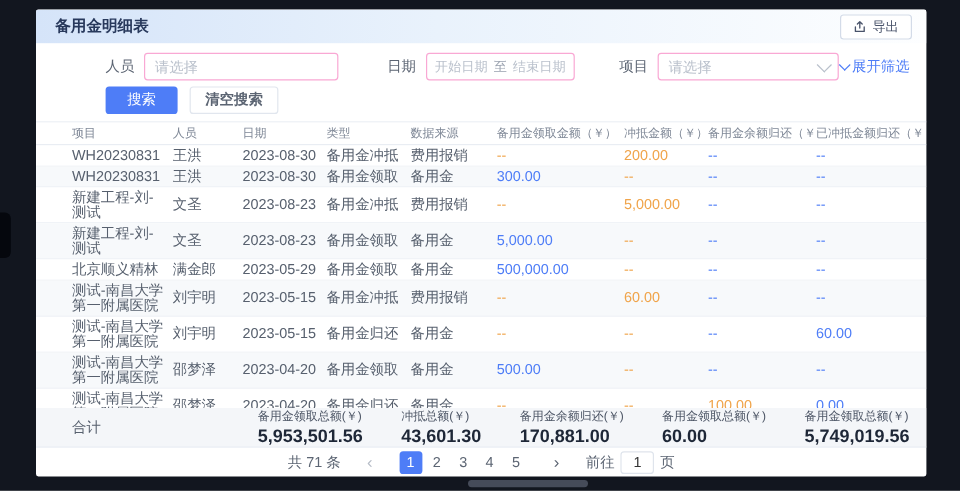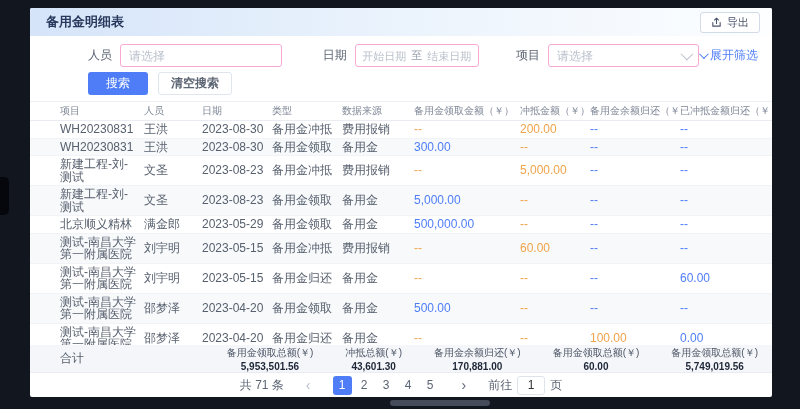--- a/index.html
+++ b/index.html
@@ -87,21 +87,21 @@
   .amt-o { color: var(--warn, #f0a44a); }
   
   .summary {
     flex: 0 0 28px; background: #f4f6f9;
     display: flex; align-items: center;
     padding: 0 14px 0 30px; border-bottom: 1px solid #e9edf3;
   }
   .sum-label { font-size: 12px; color: #57606e; }
   .stats { margin-left: auto; display: flex; gap: 32px; }
   .stat .sl { font-size: 10px; color: #4c5565; white-space: nowrap; }
-  .stat .sv { font-size: 10px; font-weight: bold; color: #1e2737; margin-top: 1px; text-align: center; }
+  .stat .sv { font-size: 15px; font-weight: bold; color: #1e2737; margin-top: 1px; }
   
   .pager {
     flex: 0 0 24px; display: flex; align-items: center; justify-content: center;
     gap: 20px; font-size: 12px; color: #5c6573;
   }
   .pnum {
     min-width: 19px; height: 19px; display: inline-flex; align-items: center; justify-content: center;
     border: none; background: transparent; border-radius: 3px; font-size: 12px; color: #5c6573; cursor: pointer;
   }
   .pnum.active { background: var(--accent, #4e7df7); color: #fff; }

